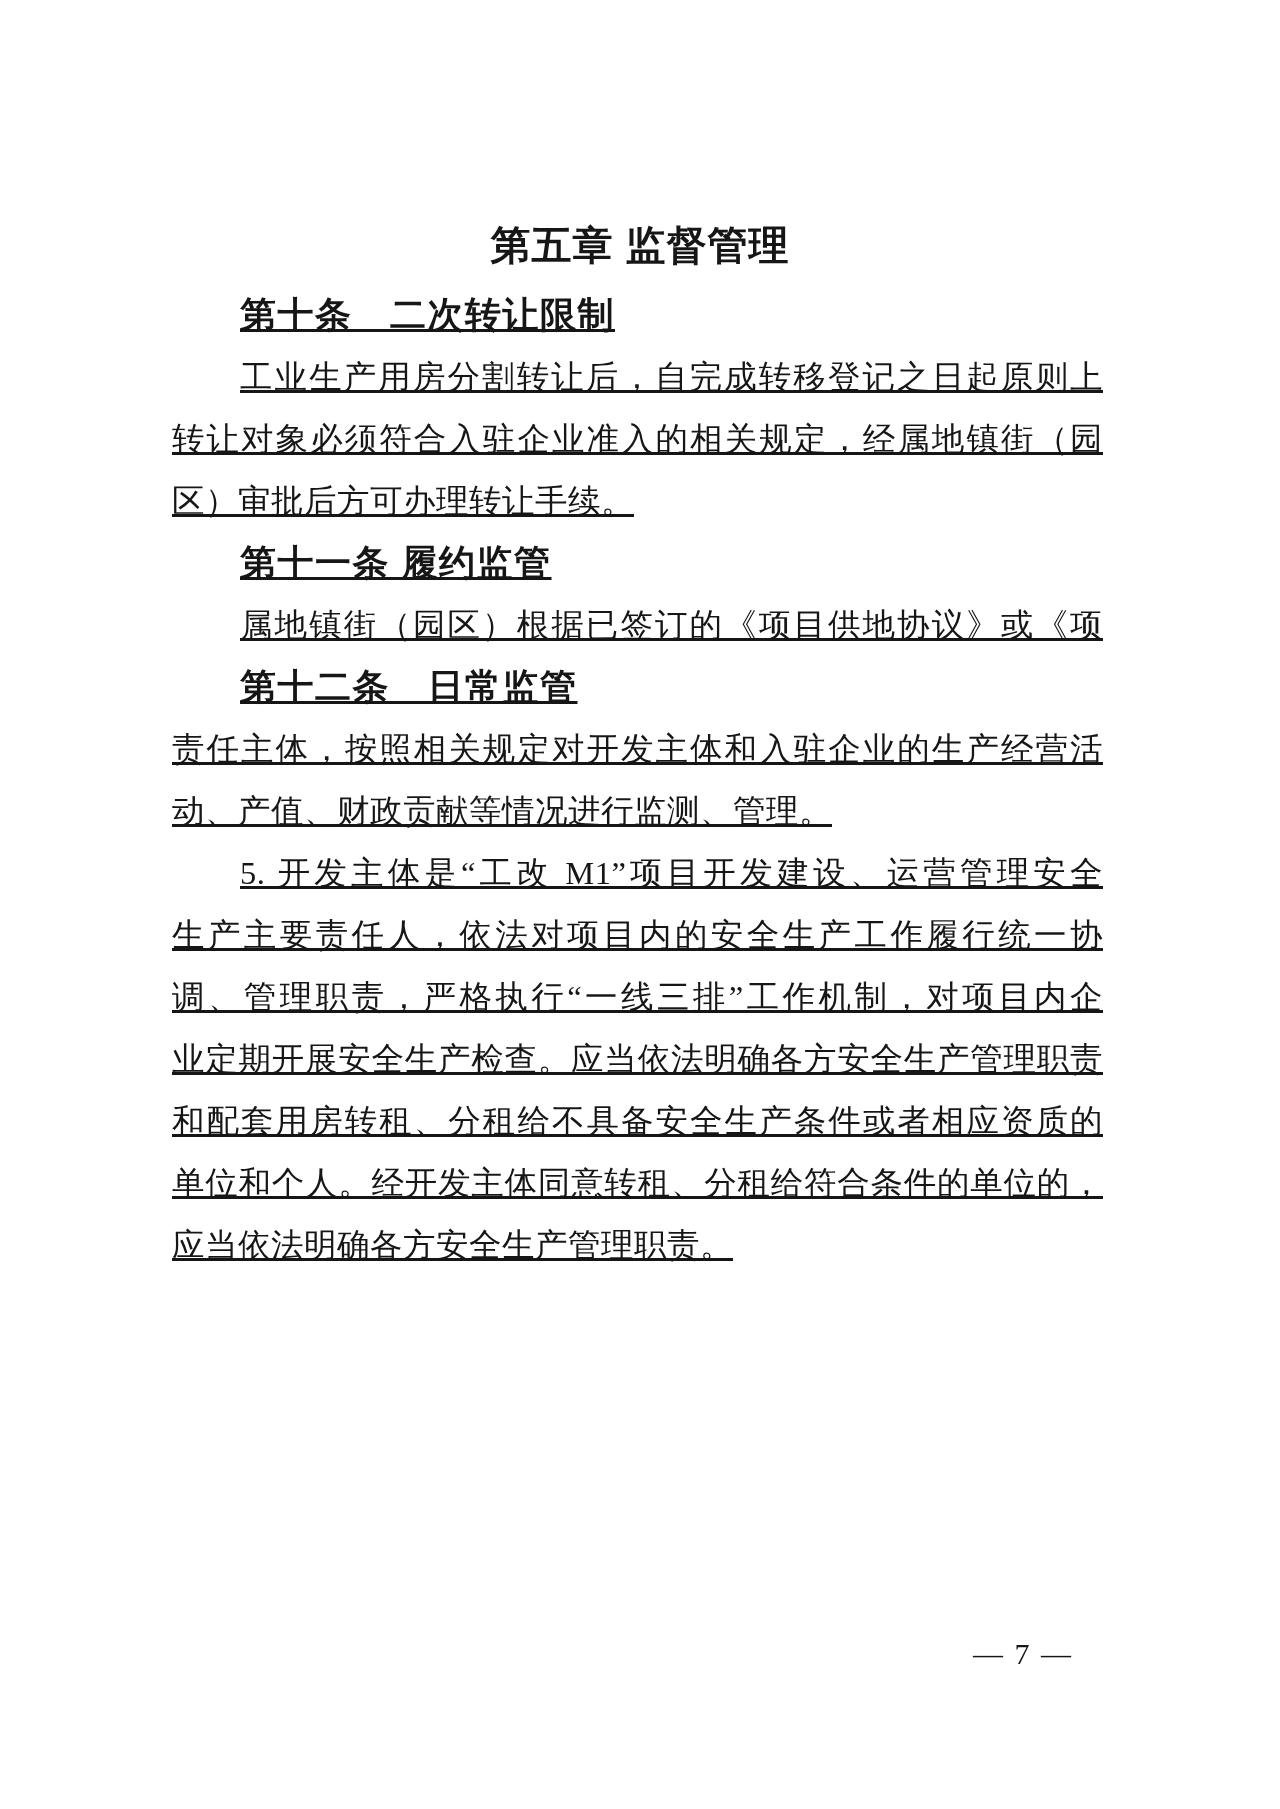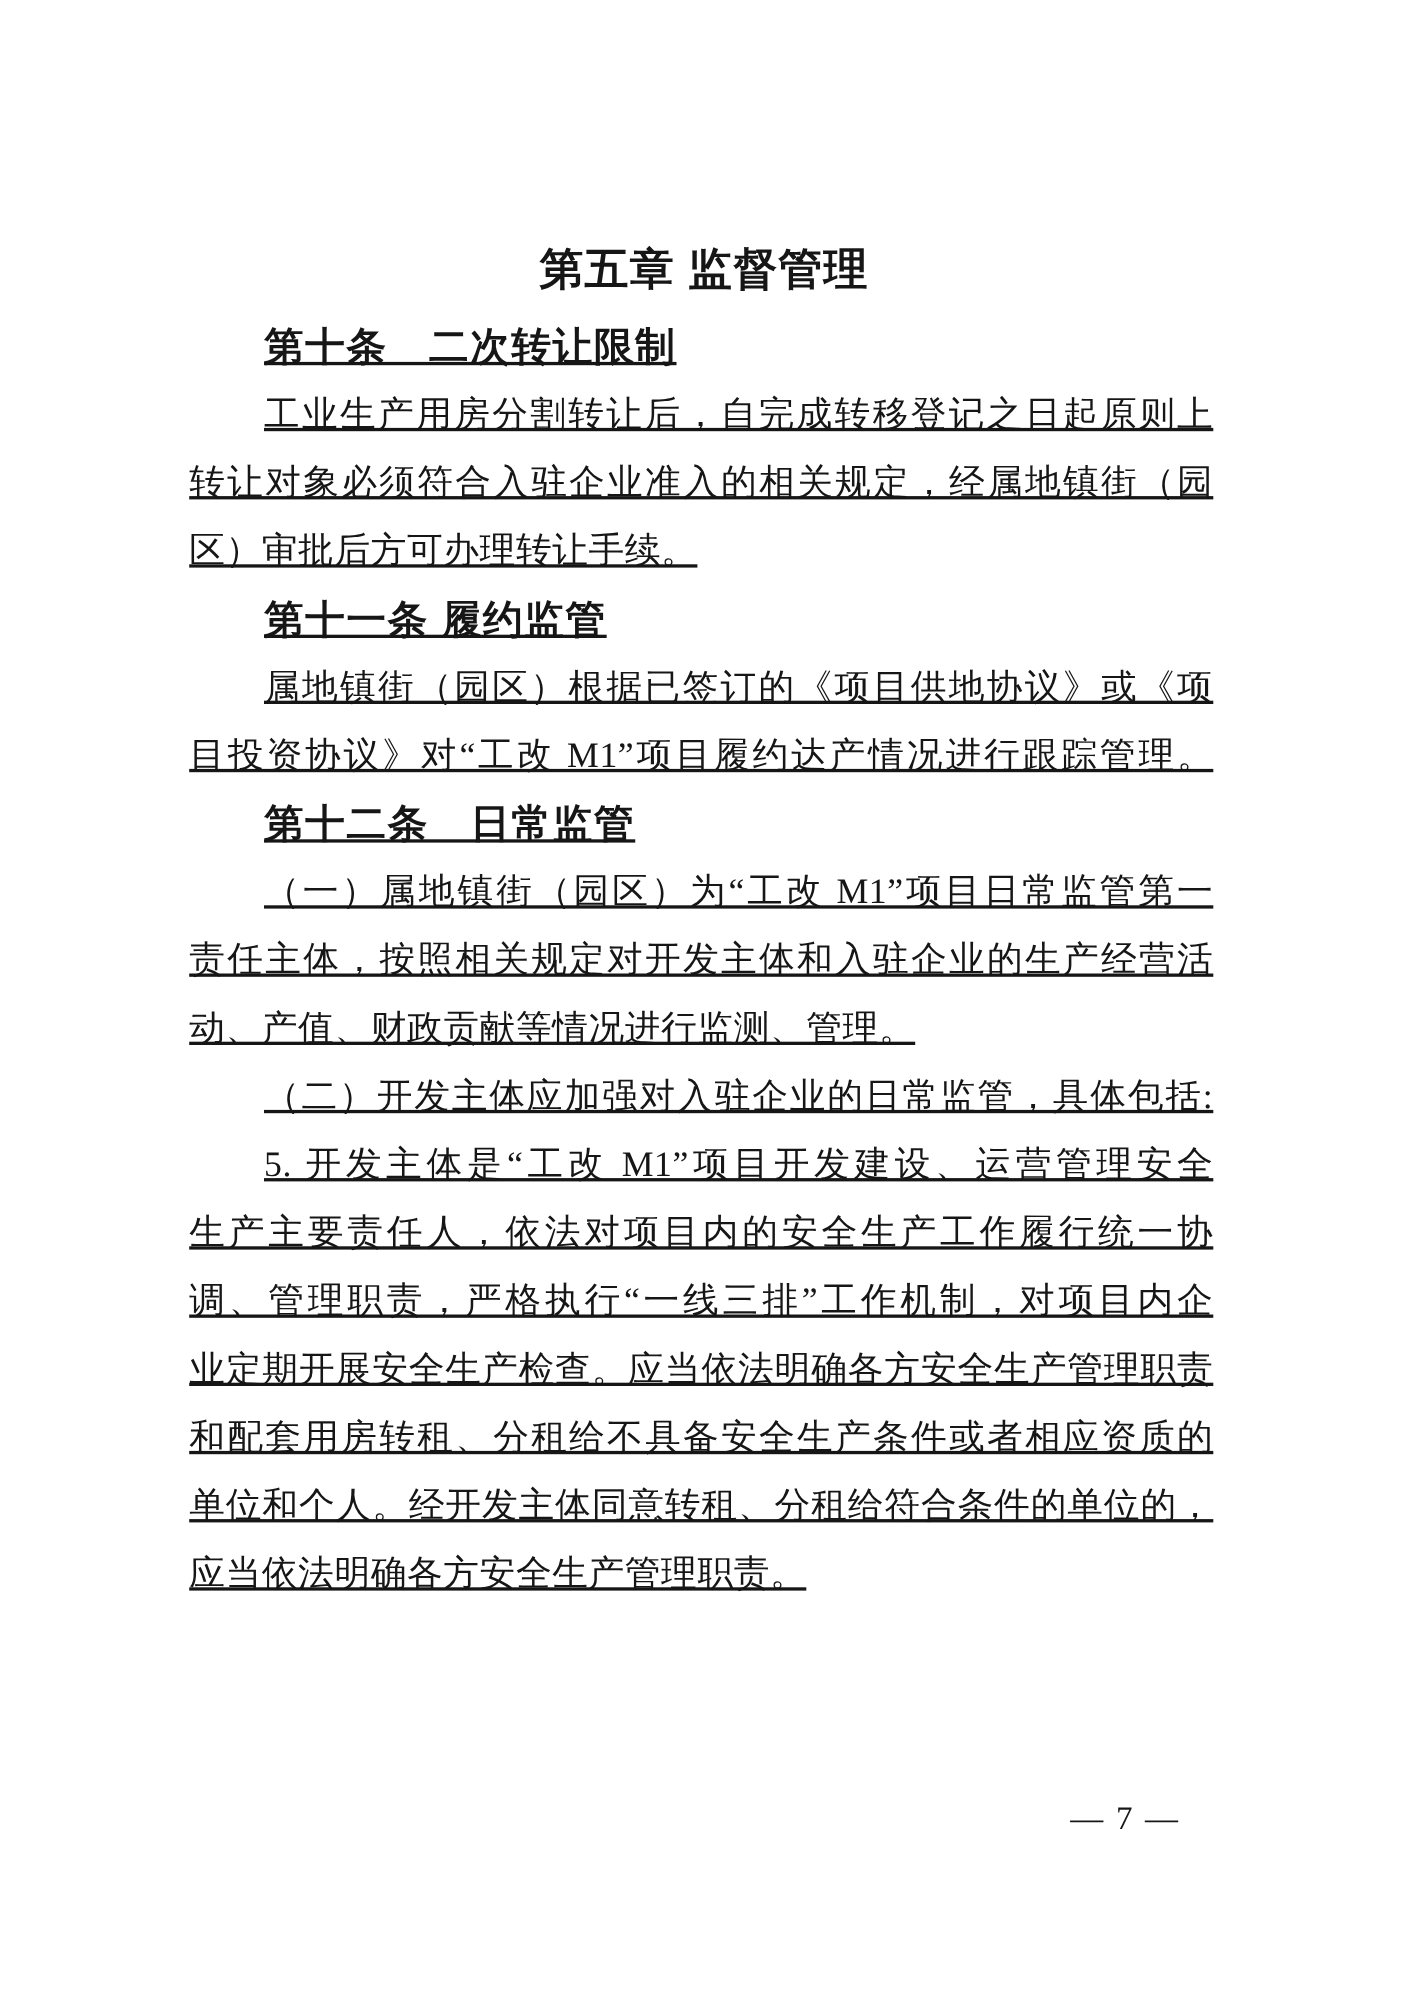--- a/index.html
+++ b/index.html
@@ -73,26 +73,23 @@
 
   <div class="chapter-title">第五章 监督管理</div>
 
   <div class="text-block">
     <div class="line heading indent">第十条　二次转让限制</div>
     <div class="line indent just">工业生产用房分割转让后，自完成转移登记之日起原则上</div>
     <div class="line just">转让对象必须符合入驻企业准入的相关规定，经属地镇街（园</div>
     <div class="line">区）审批后方可办理转让手续。</div>
     <div class="line heading indent">第十一条 履约监管</div>
     <div class="line indent just">属地镇街（园区）根据已签订的《项目供地协议》或《项</div>
-    <div class="line just">目投资协议》对“工改 M1”项目履约达产情况进行跟踪管理。</div>
     <div class="line heading indent">第十二条　日常监管</div>
-    <div class="line indent just">（一）属地镇街（园区）为“工改 M1”项目日常监管第一</div>
     <div class="line just">责任主体，按照相关规定对开发主体和入驻企业的生产经营活</div>
     <div class="line">动、产值、财政贡献等情况进行监测、管理。</div>
-    <div class="line indent just">（二）开发主体应加强对入驻企业的日常监管，具体包括:</div>
     <div class="line indent just">5. 开发主体是“工改 M1”项目开发建设、运营管理安全</div>
     <div class="line just">生产主要责任人，依法对项目内的安全生产工作履行统一协</div>
     <div class="line just">调、管理职责，严格执行“一线三排”工作机制，对项目内企</div>
     <div class="line just">业定期开展安全生产检查。应当依法明确各方安全生产管理职责</div>
     <div class="line just">和配套用房转租、分租给不具备安全生产条件或者相应资质的</div>
     <div class="line just">单位和个人。经开发主体同意转租、分租给符合条件的单位的，</div>
     <div class="line">应当依法明确各方安全生产管理职责。</div>
   </div>
 
   <div class="footer">— 7 —</div>

